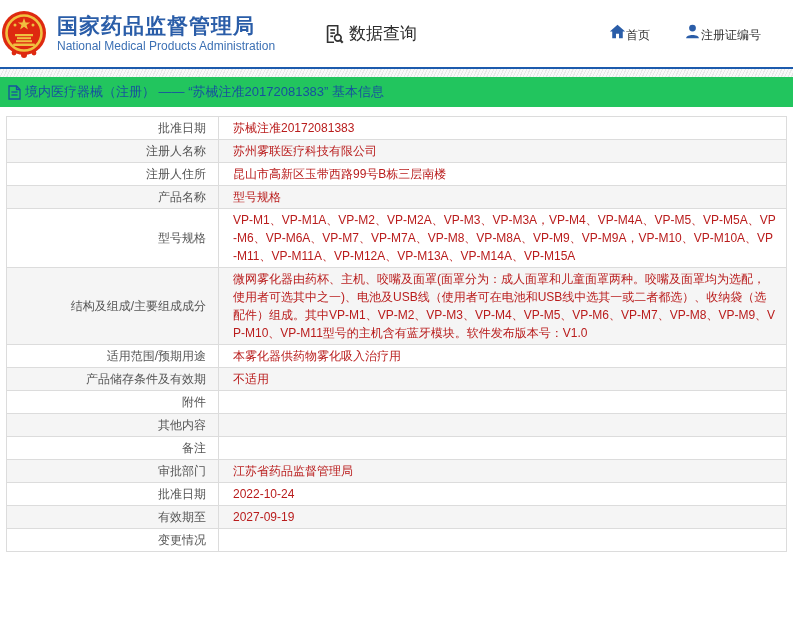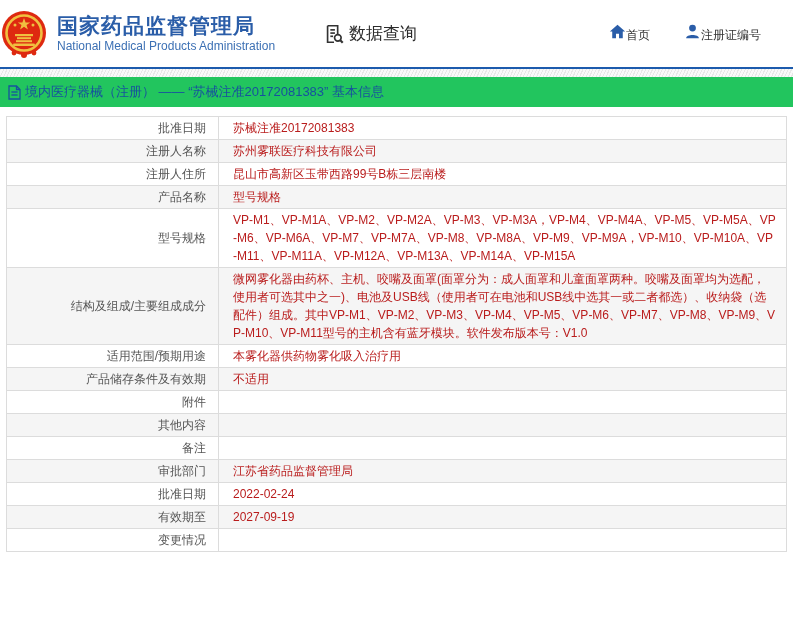--- a/index.html
+++ b/index.html
@@ -212,21 +212,21 @@
       <tr>
         <td class="label">备注</td>
         <td class="value"></td>
       </tr>
       <tr>
         <td class="label">审批部门</td>
         <td class="value">江苏省药品监督管理局</td>
       </tr>
       <tr>
         <td class="label">批准日期</td>
-        <td class="value">2022-02-24</td>
+        <td class="value">2022-10-24</td>
       </tr>
       <tr>
         <td class="label">有效期至</td>
         <td class="value">2027-09-19</td>
       </tr>
       <tr>
         <td class="label">变更情况</td>
         <td class="value"></td>
       </tr>
 

